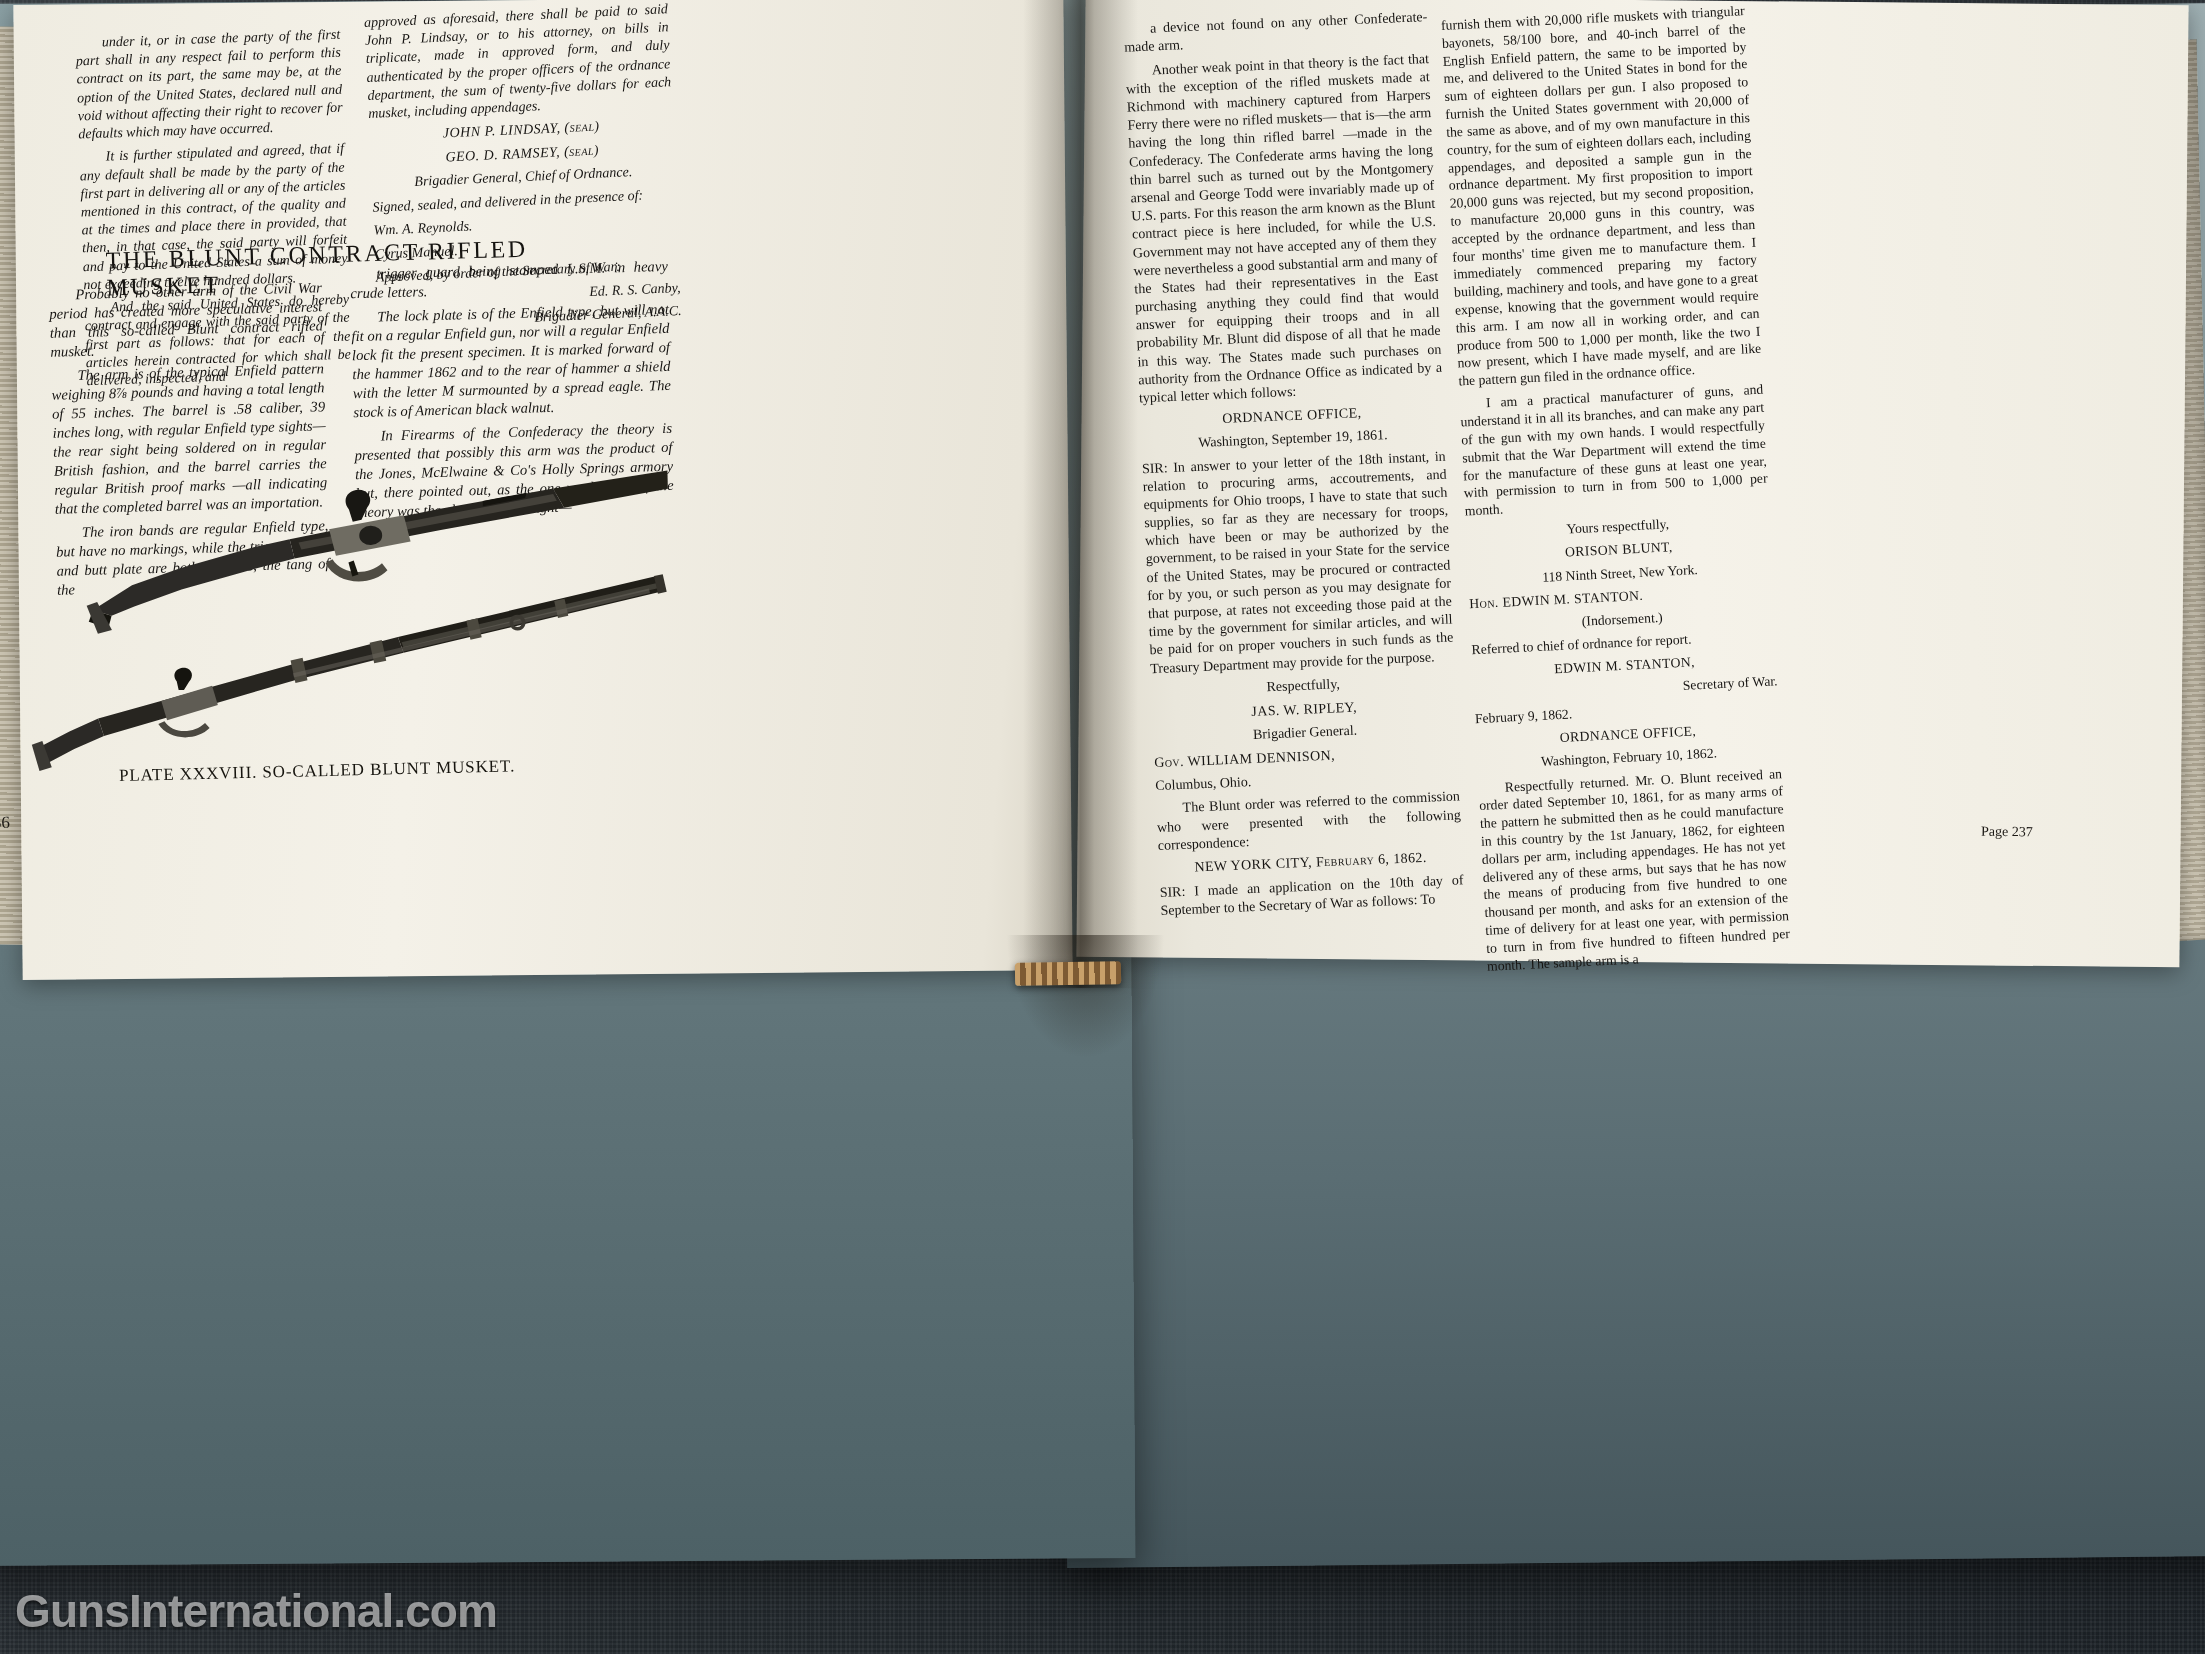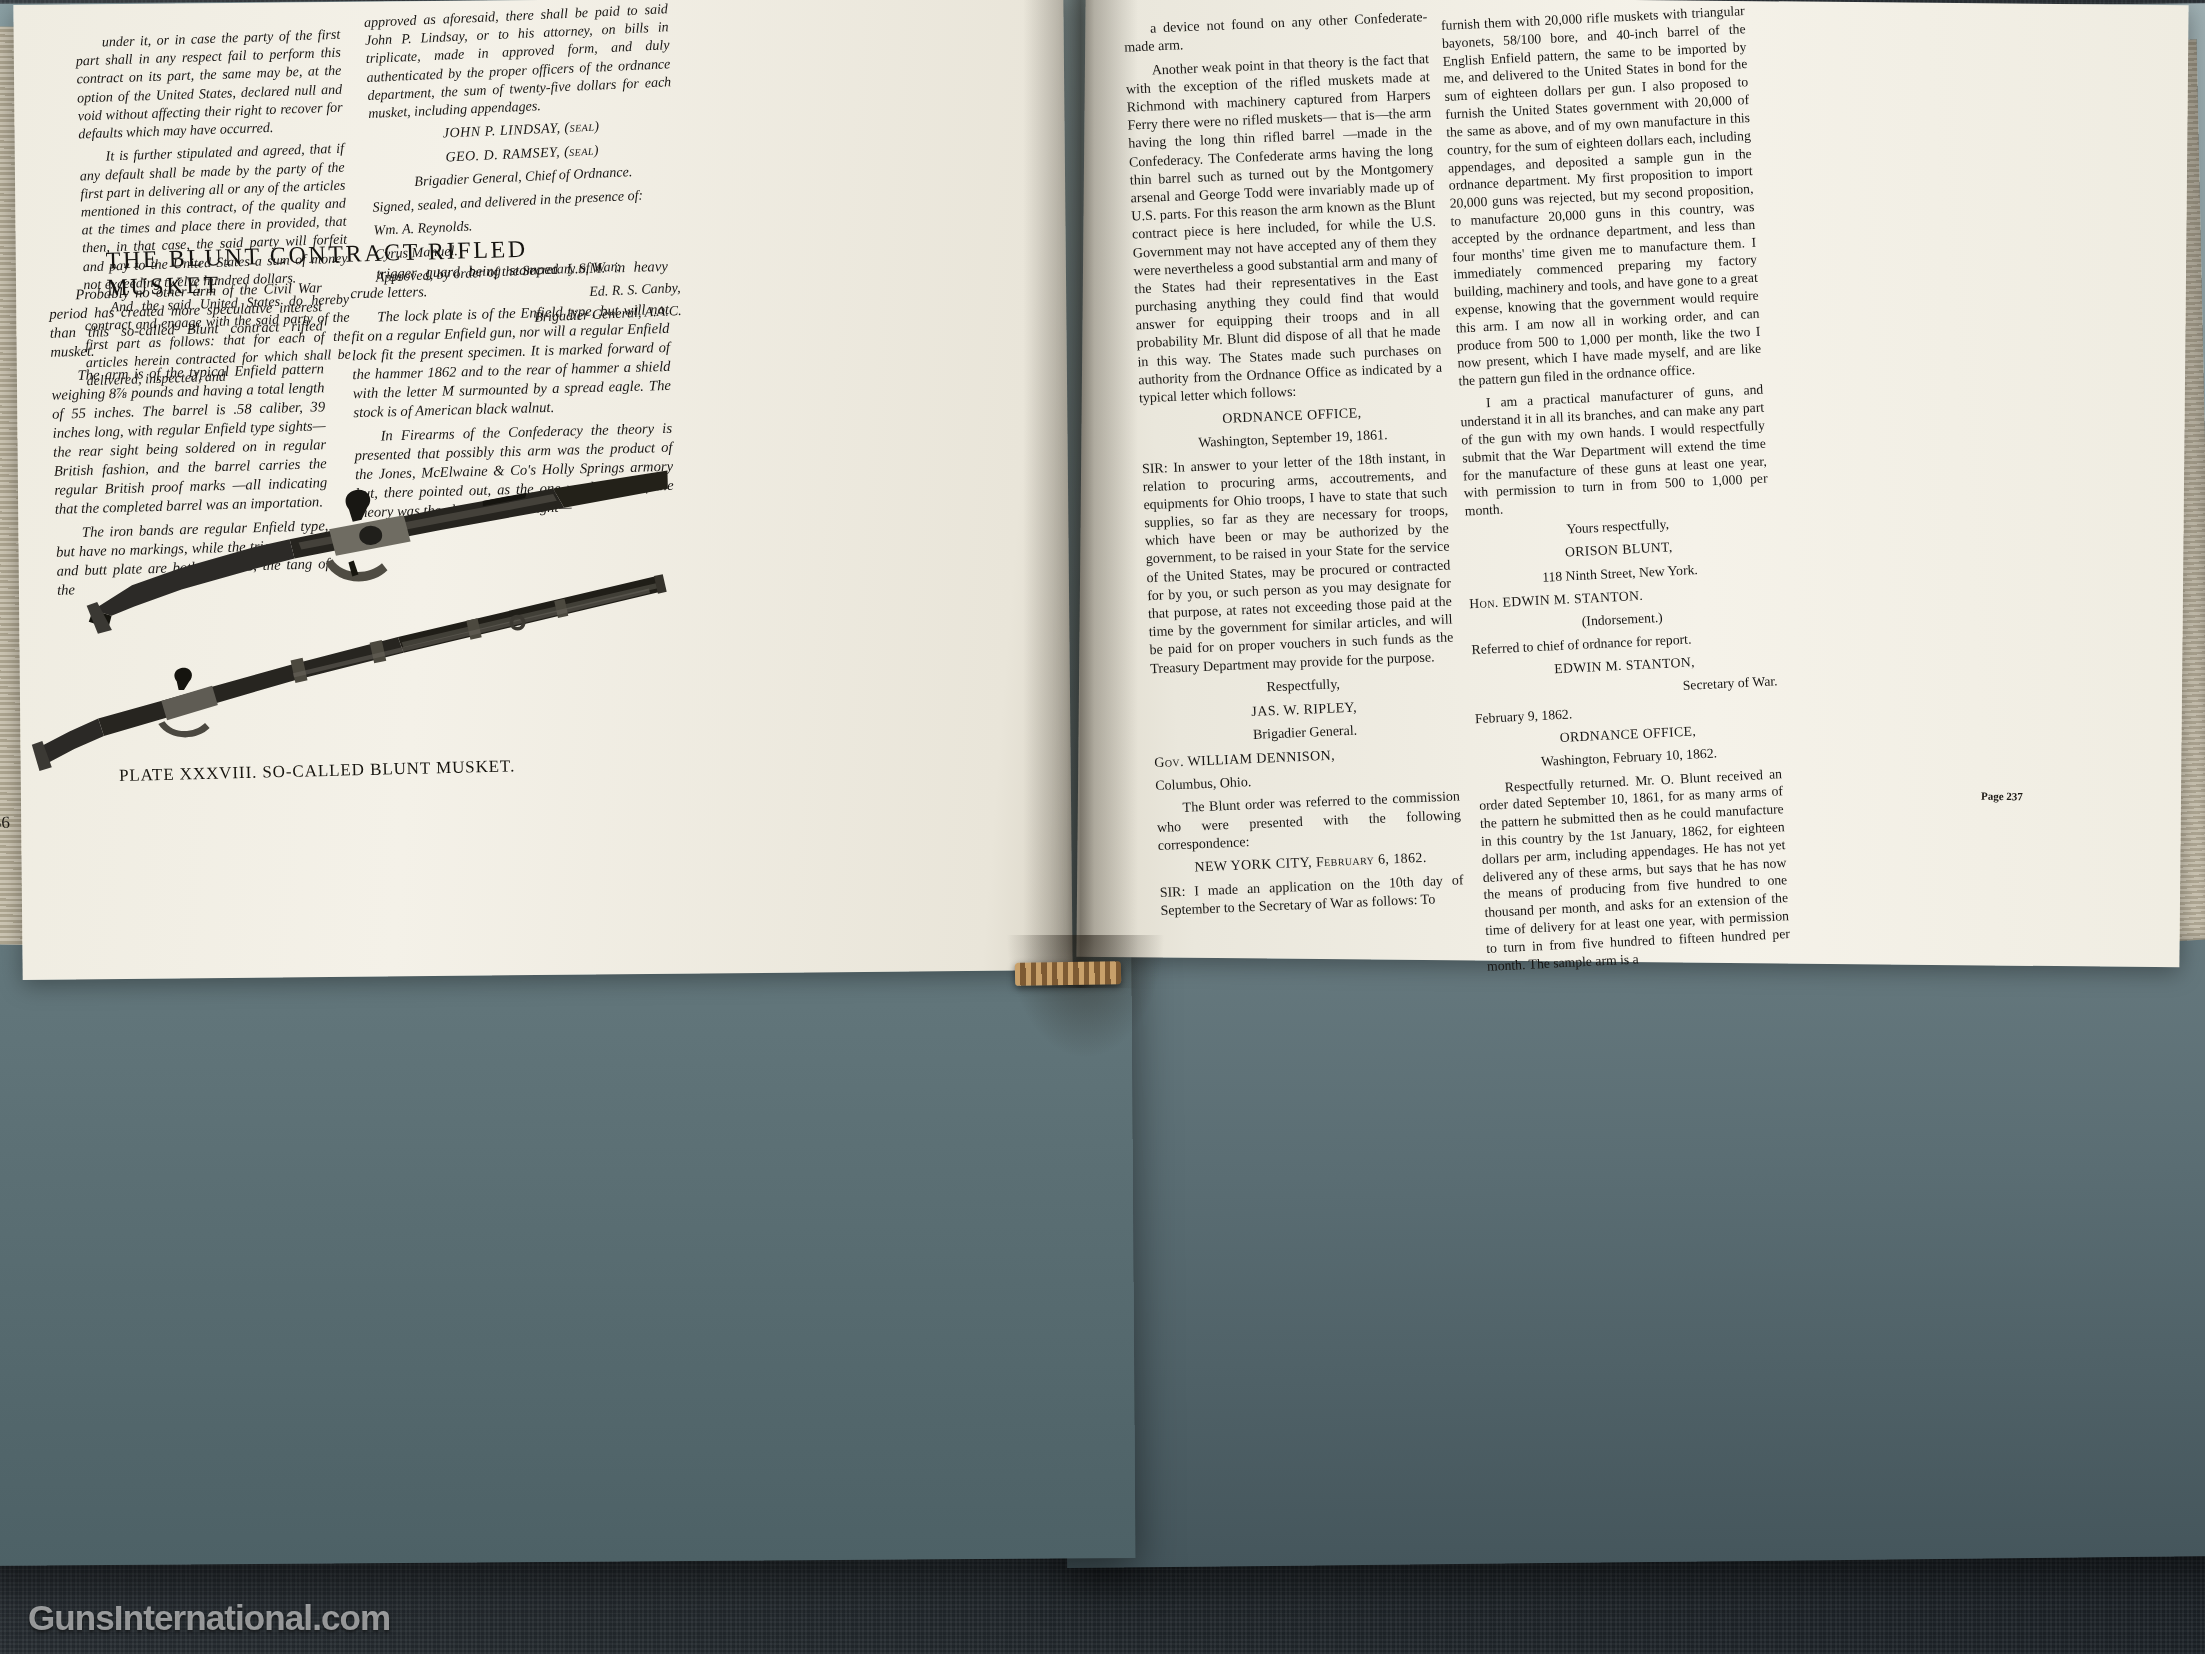--- a/index.html
+++ b/index.html
@@ -197,43 +197,43 @@
     color: #17150f;
   }
 
   
   #folio-left {
     position: absolute; left: -7px; top: 813px;
     transform: rotate(-1.4deg);
     font-size: 17px; color: #1b1814;
   }
   #folio-right {
-    position: absolute; left: 1981px; top: 790px;
+    position: absolute; left: 1981px; top: 824px;
     transform: rotate(0.8deg);
-    font-size: 11px; color: #1b1814; font-weight: bold;
+    font-size: 14px; color: #1b1814;
   }
 
   
   #r-col1 {
     left: 1142px; top: 14px; width: 304px;
     transform: rotate(-2.4deg);
     font-size: 14px;
   }
   #r-col2 {
     left: 1464px; top: 8.8px; width: 304px;
     transform: rotate(-2.8deg);
     font-size: 13.7px;
   }
 
   
   #watermark {
     position: absolute;
-    left: 28px; bottom: 16px;
+    left: 15px; bottom: 16px;
     font-family: "Liberation Sans", sans-serif;
-    font-size: 35px;
+    font-size: 46px;
     font-weight: bold;
     letter-spacing: -0.9px;
     color: rgba(255,255,255,0.55);
     text-shadow: 0 1.8px 3.5px rgba(0,0,0,0.6);
   }
 </style>
 </head>
 <body>
 
 <div id="scene">

